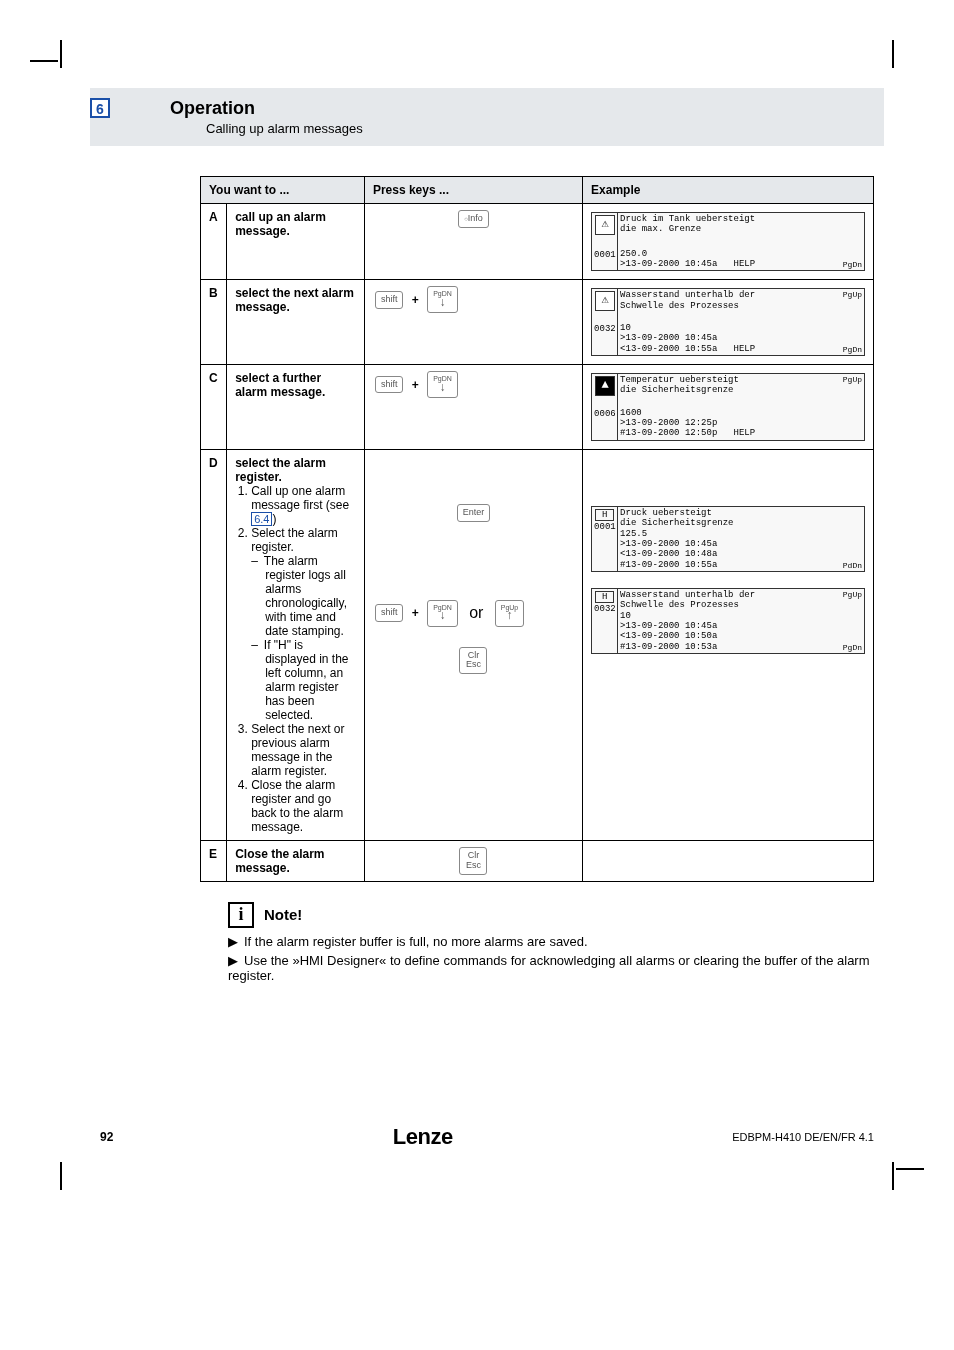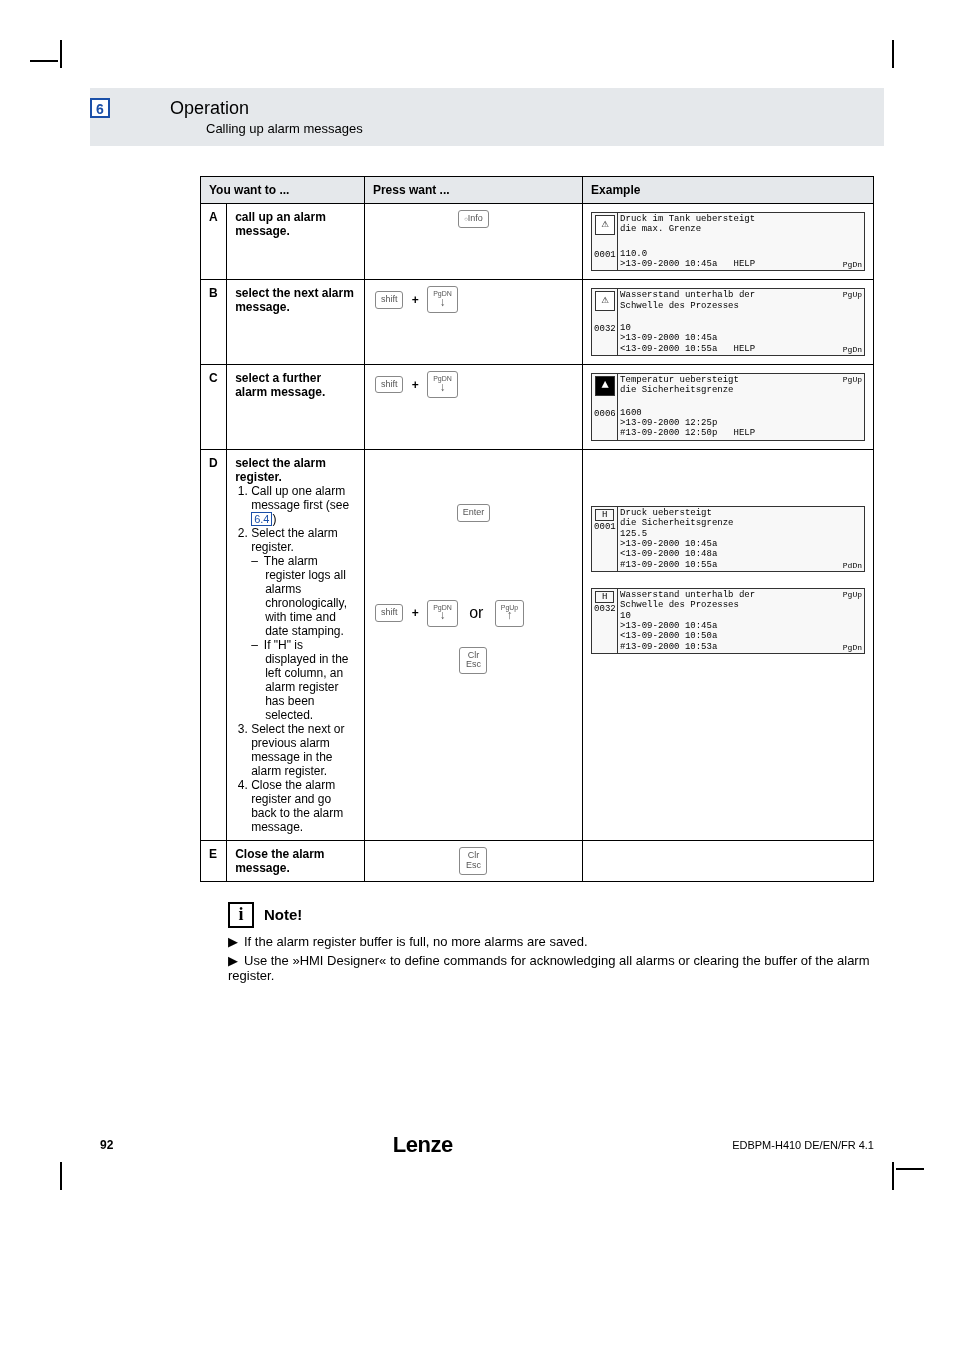--- a/index.html
+++ b/index.html
@@ -6,21 +6,21 @@
   body { font-family: Arial, sans-serif; background: #fff; width: 954px; height: 1350px; position: relative; font-size: 13px; color: #000; }
   .tick-l { position:absolute; top:40px; left:60px; width:2px; height:28px; background:#000;}
   .tick-r { position:absolute; top:40px; right:60px; width:2px; height:28px; background:#000;}
   .tick-bl { position:absolute; bottom:160px; left:60px; width:2px; height:28px; background:#000;}
   .tick-br { position:absolute; bottom:160px; right:60px; width:2px; height:28px; background:#000;}
   .crop-lt { position:absolute; top:60px; left:30px; width:28px; height:2px; background:#000;}
   .crop-rb { position:absolute; bottom:180px; right:30px; width:28px; height:2px; background:#000;}
 
   .header-band { background: #e5e8eb; margin: 88px 70px 0 90px; padding: 10px 0 10px 0; position: relative; }
   .chapter-box { position: absolute; left: 0; top: 10px; width: 20px; height: 20px; border: 2px solid #1a4fa8; color: #1a4fa8; text-align: center; line-height: 18px; font-weight: bold; background:#fff; font-size:14px;}
-  .header-title { font-weight: normal; font-size: 18px; margin-left: 80px; }
+  .header-title { font-weight: bold; font-size: 18px; margin-left: 80px; }
   .header-sub { font-size: 13px; margin-left: 116px; margin-top: 2px; }
 
   .table-wrap { margin: 30px 80px 0 200px; }
   .tbl { width: 100%; border-collapse: collapse; }
   .tbl th, .tbl td { border: 1px solid #000; padding: 6px 8px; vertical-align: top; font-size: 12px; text-align:left; }
   .tbl th { background: #e5e8eb; font-weight: bold; }
   .th1 { width: 4%; }
   .th3 { width: 24%; }
   .th4 { width: 32%; }
   .tbl ol { padding-left: 16px; }
@@ -44,21 +44,21 @@
   .lcd-side.bot { bottom:1px;}
 
   .note-section { margin: 20px 80px 0 228px; }
   .note-head { display:flex; align-items:center; gap:10px; margin-bottom:6px;}
   .note-icon { width:26px; height:26px; border:2px solid #000; display:flex; align-items:center; justify-content:center; font-family:Georgia,serif; font-weight:bold; font-size:18px;}
   .note-title { font-weight:bold; font-size:15px;}
   .note-body { font-size:13px;}
   .note-body p { margin-bottom:4px;}
   .tri { display:inline-block; margin-right:6px;}
 
-  .footer { position:absolute; bottom:192px; left:0; right:0; display:flex; justify-content:space-between; padding:0 80px 0 100px; align-items:center;}
+  .footer { position:absolute; bottom:200px; left:0; right:0; display:flex; justify-content:space-between; padding:0 80px 0 100px; align-items:center;}
   .page-num { font-weight:bold; font-size:12px;}
   .brand { font-weight:900; font-size:22px; letter-spacing:-0.5px;}
   .docid { font-size:11px;}
 </style>
 </head>
 <body>
 
 <div class="tick-l"></div>
 <div class="tick-r"></div>
 <div class="tick-bl"></div>
@@ -70,42 +70,42 @@
   <div class="chapter-box">6</div>
   <div class="header-title">Operation</div>
   <div class="header-sub">Calling up alarm messages</div>
 </div>
 
 <div class="table-wrap">
 <table class="tbl">
   <tbody>
         <tr>
     <th class="th1" colspan="2">You want to ...</th>
-    <th class="th3">Press want ...</th>
+    <th class="th3">Press keys ...</th>
     <th class="th4">Example</th>
   </tr>
 
   <tr>
     <td style="width:24px;"><b>A</b></td>
     <td><b>call up an alarm message.</b></td>
     <td style="text-align:center;">
       <span class="key"><span style="font-size:6px;">○</span><span>Info</span></span>
     </td>
     <td>
       <div class="lcd">
         <div class="lcd-left">
           <div class="lcd-iconbox">⚠</div>
           <div style="height:14px;"></div>
           <div>0001</div>
         </div>
         <div class="lcd-right">
           <div>Druck im Tank uebersteigt</div>
           <div>die max. Grenze</div>
           <div style="height:14px;"></div>
-          <div>110.0</div>
+          <div>250.0</div>
           <div><span>&gt;13-09-2000 10:45a</span>&nbsp;&nbsp;&nbsp;<span>HELP</span></div>
           <span class="lcd-side bot">PgDn</span>
         </div>
       </div>
     </td>
   </tr>
 
   <tr>
     <td><b>B</b></td>
     <td><b>select the next alarm message.</b></td>

